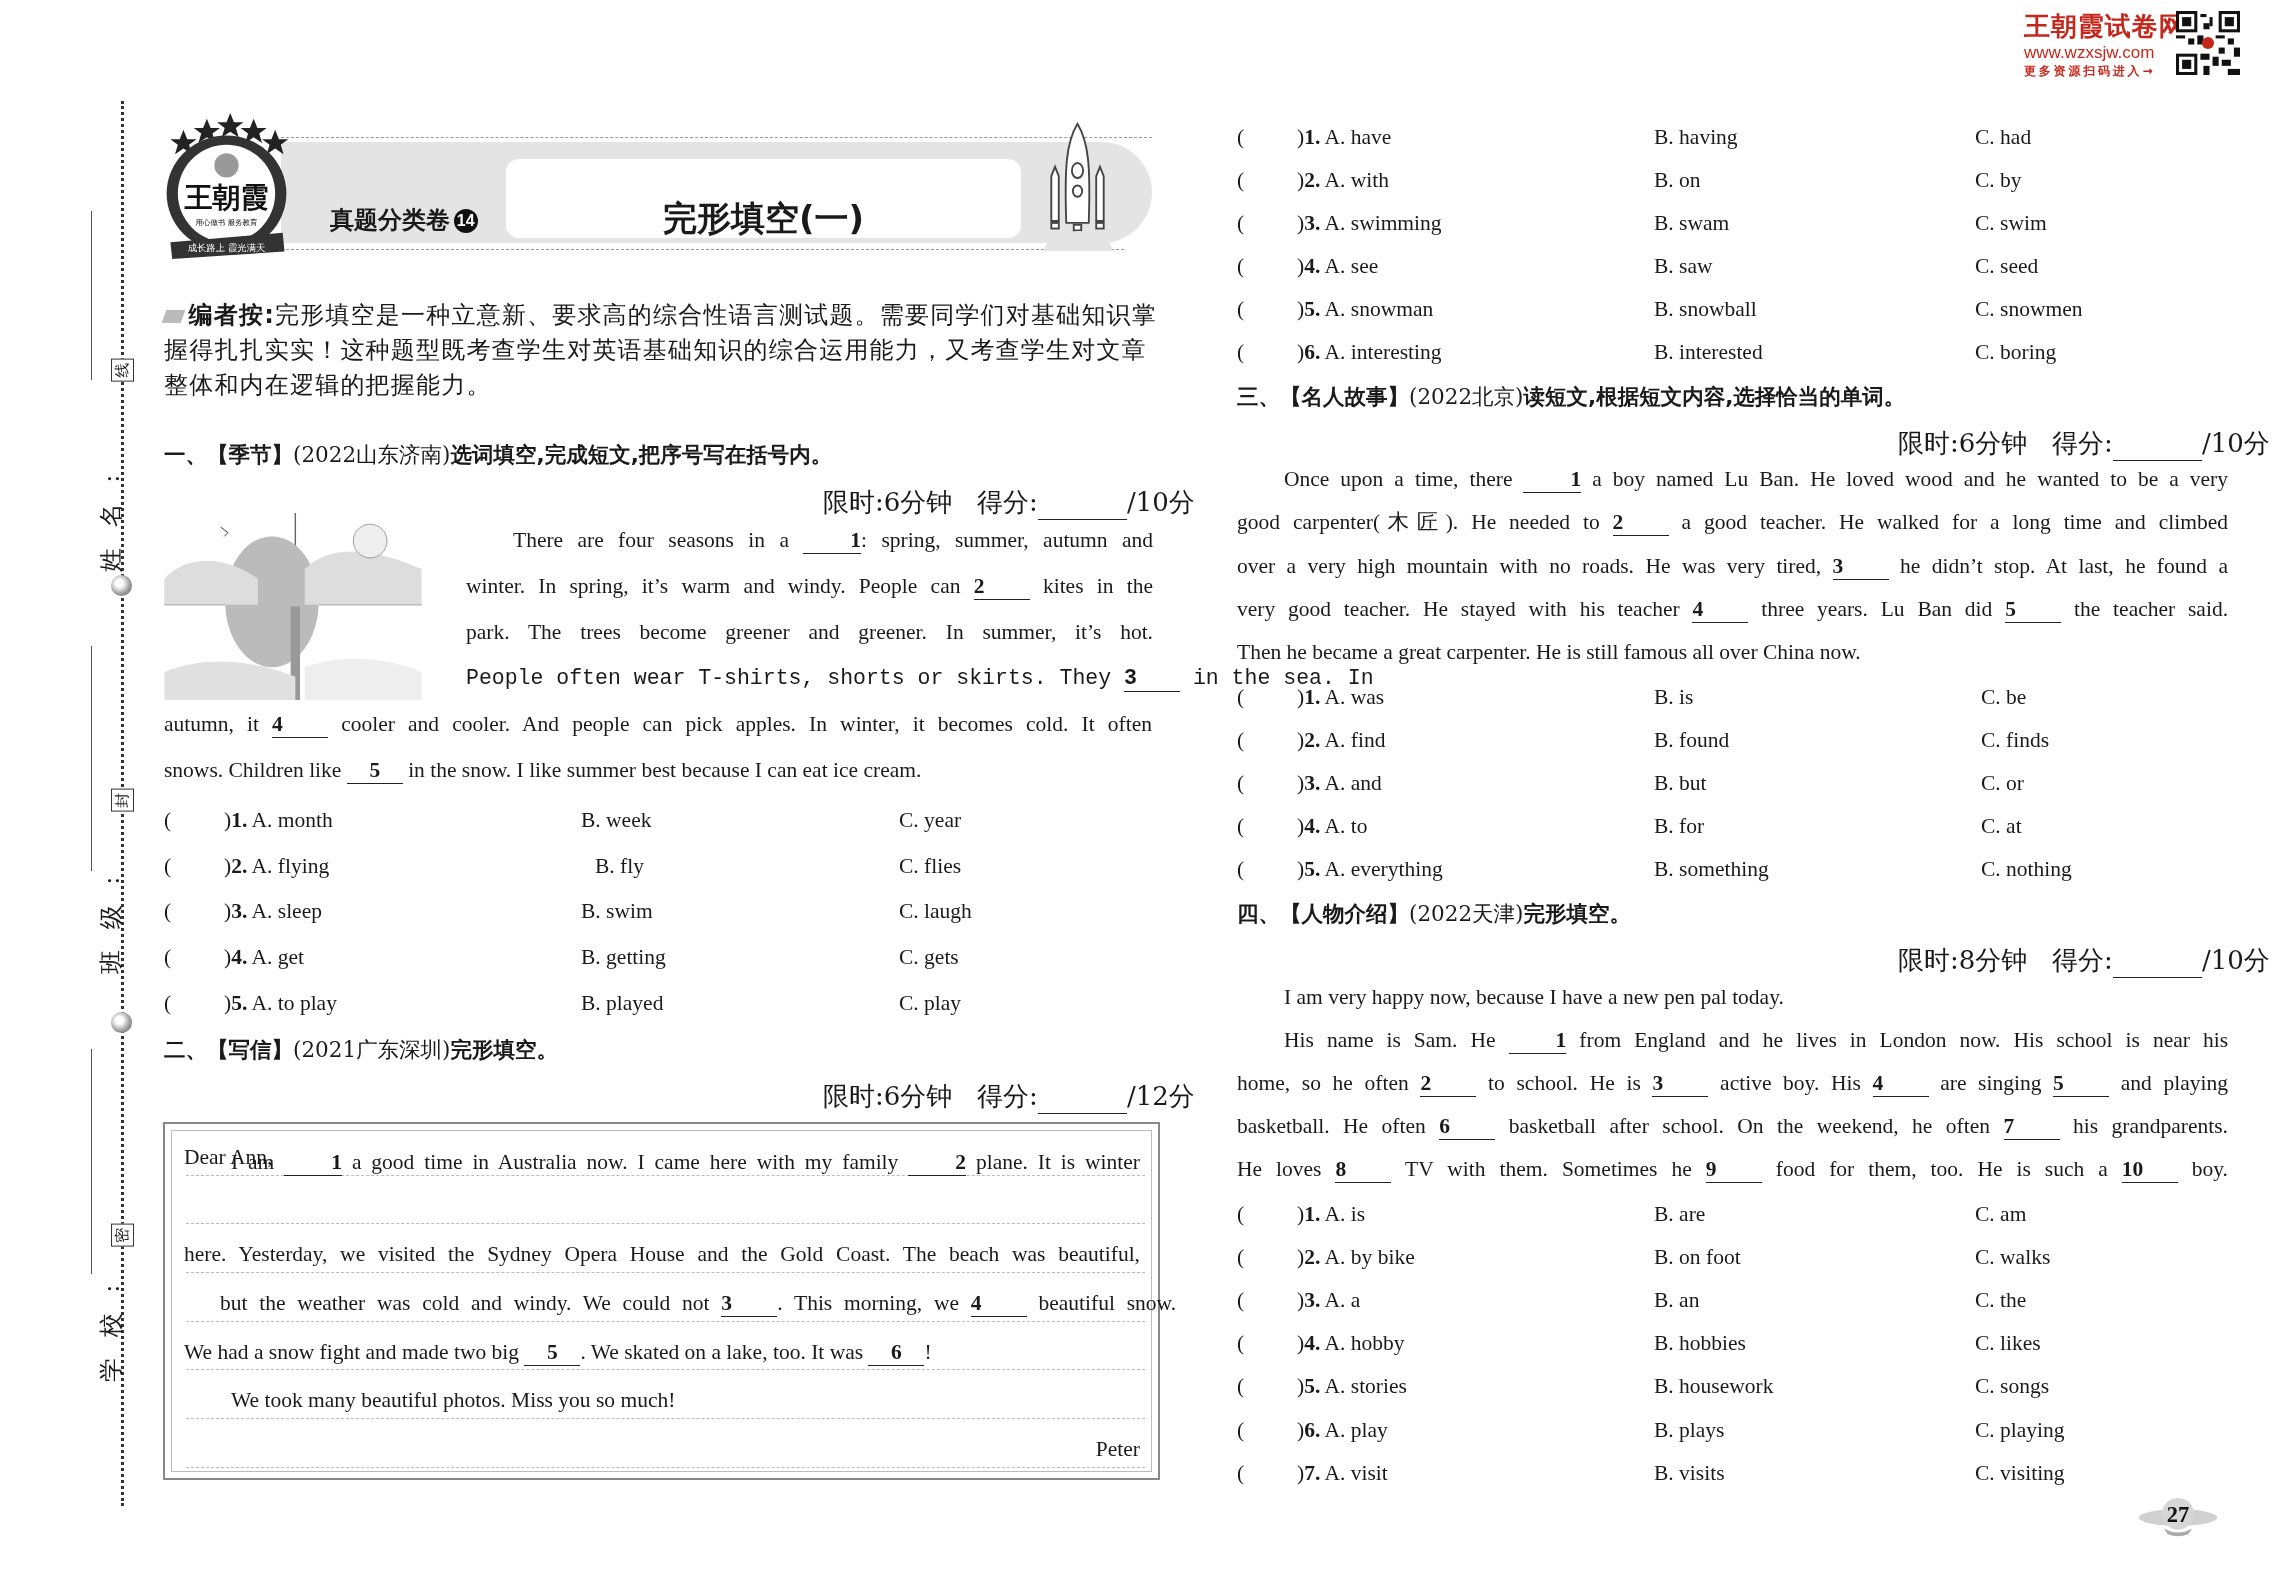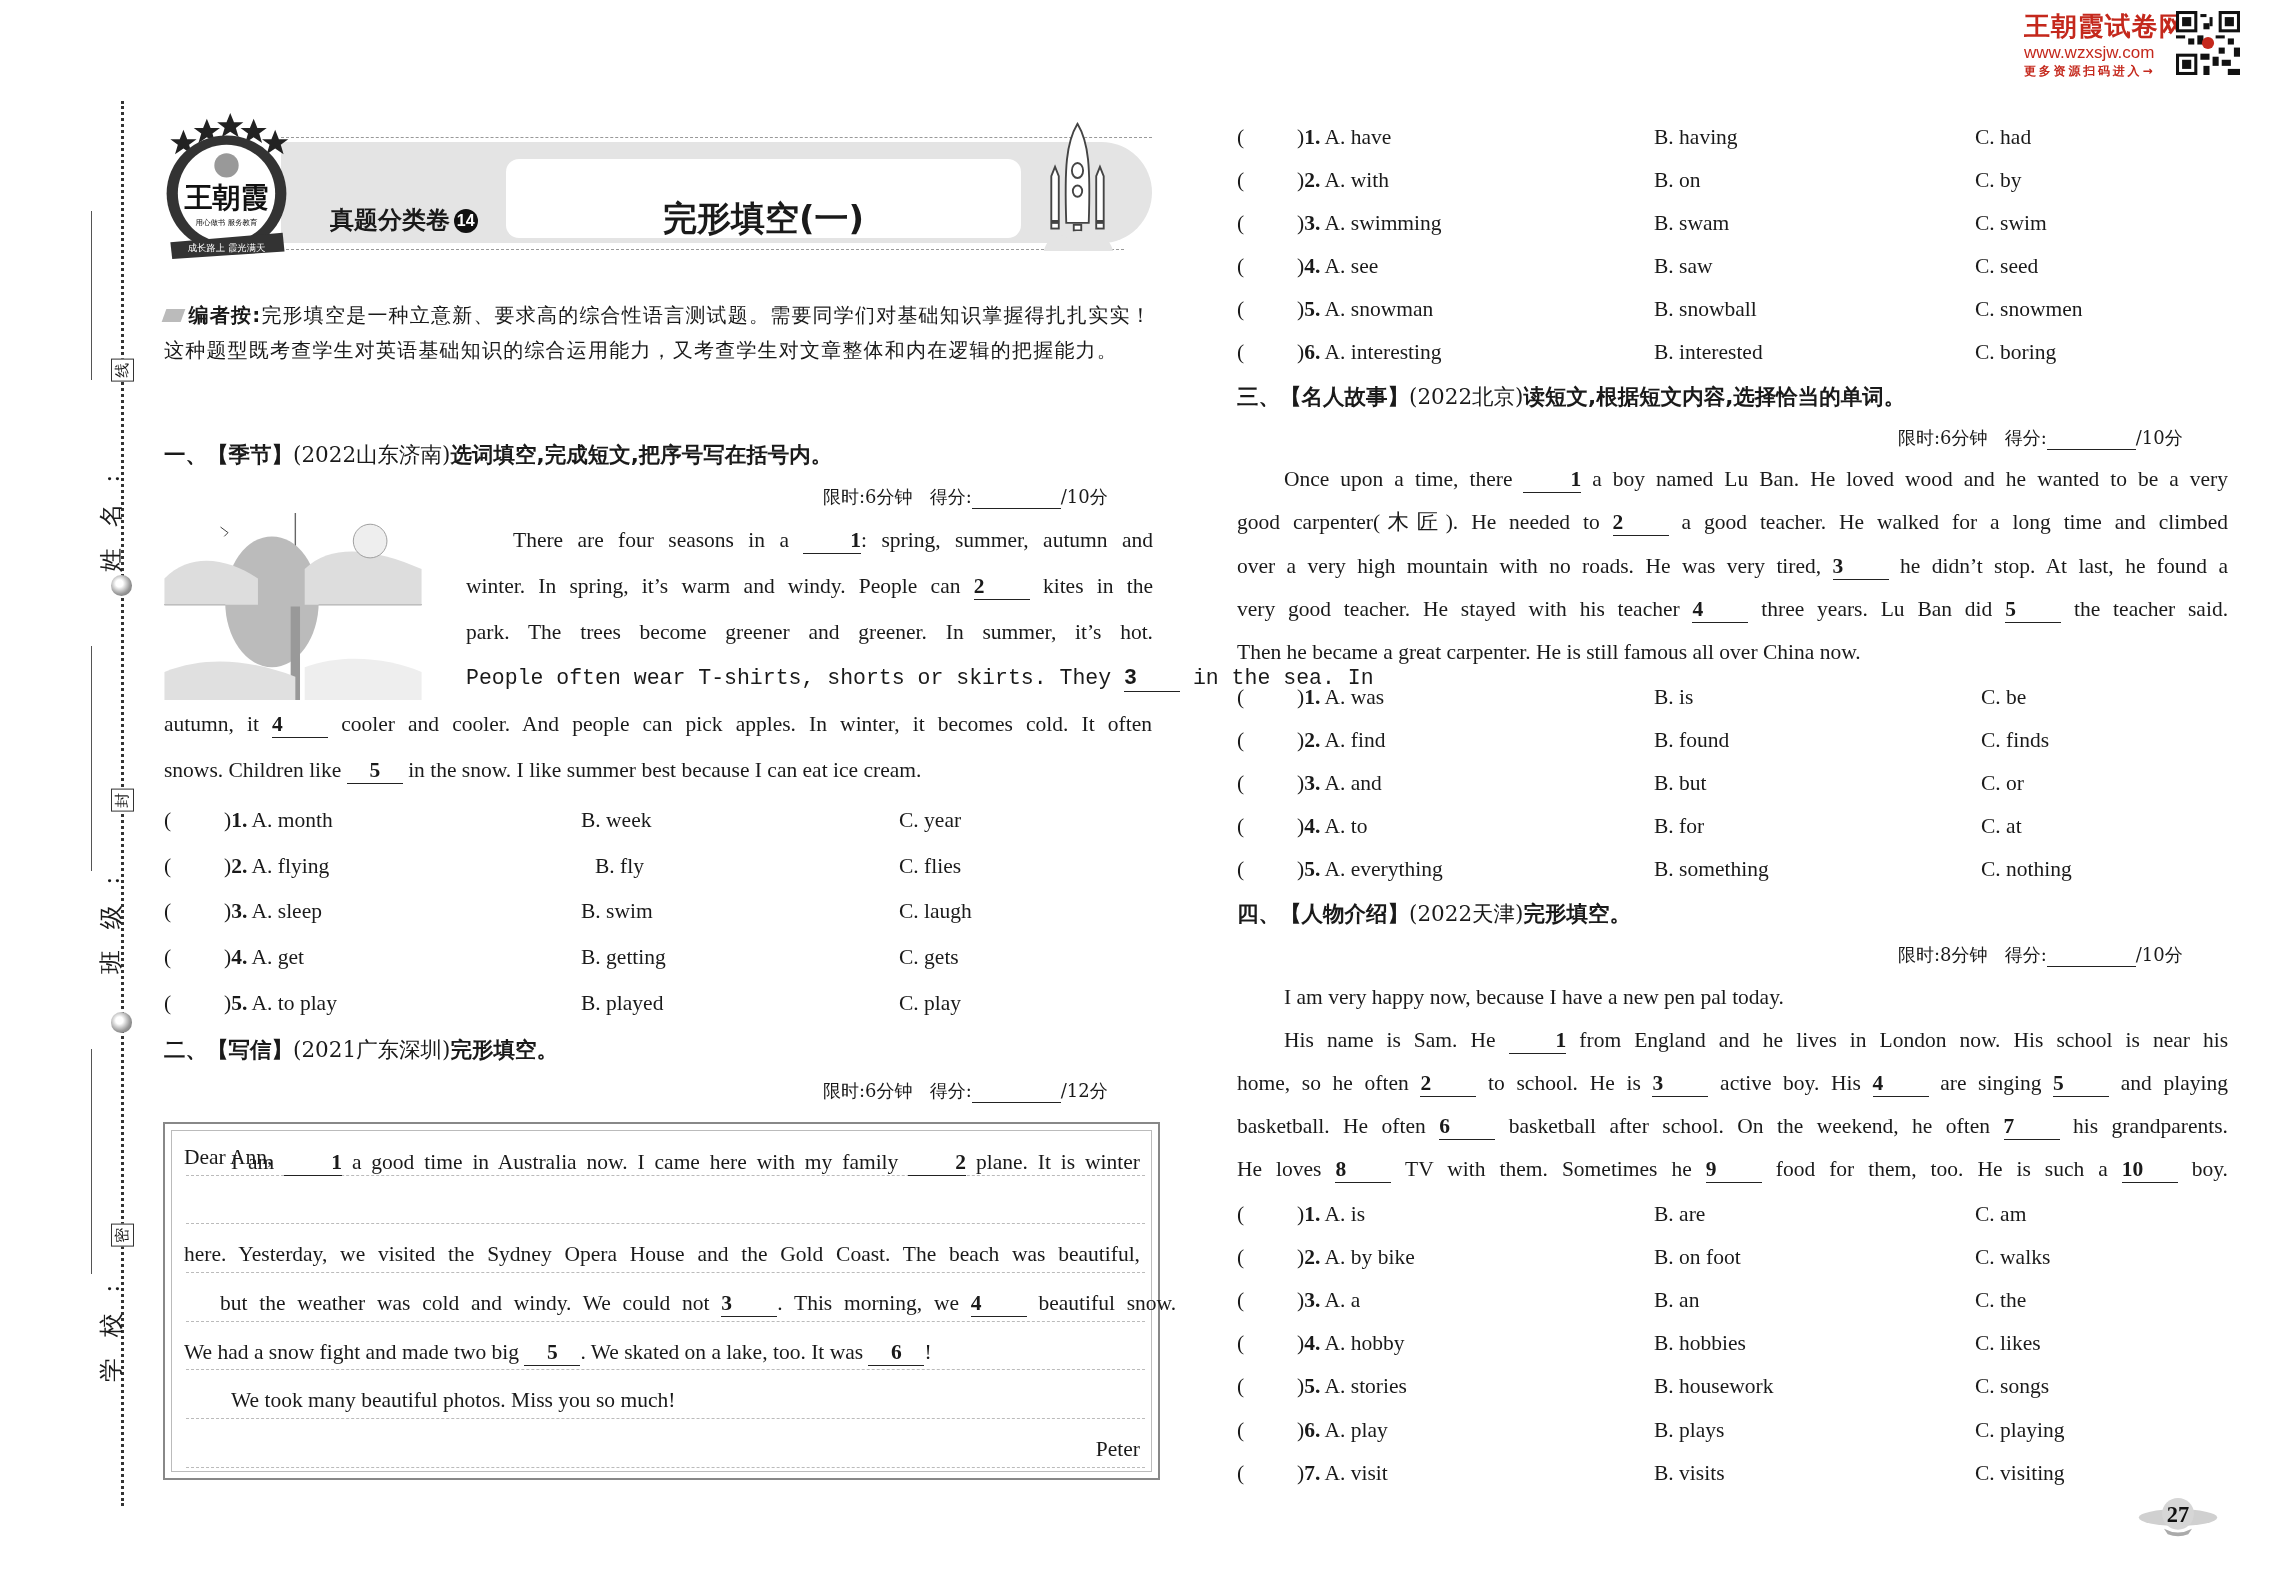--- a/index.html
+++ b/index.html
@@ -28,24 +28,24 @@
 
   
   .brand { position:absolute; left:2024px; top:9.4px; width:272px; height:70px; }
   .brand-name { position:absolute; left:0; top:0; font-size:26px; color:#c4281c; font-family:"DejaVu Sans",sans-serif; font-weight:bold; letter-spacing:0.9px; }
   .brand-url { position:absolute; left:0; top:34px; font-size:17px; color:#c4281c; font-family:"Liberation Sans",sans-serif; }
   .brand-tag { position:absolute; left:0; top:54px; font-size:12px; color:#c4281c; font-family:"DejaVu Sans",sans-serif; font-weight:bold; letter-spacing:2.8px; }
   .qr { position:absolute; left:2176px; top:11.2px; width:64px; height:64px; }
 
   
   .p { position:absolute; font-size:21.5px; line-height:1; white-space:nowrap; }
-  .note { position:absolute; left:164px; font-size:20px; line-height:35px; width:993px; letter-spacing:1.2px; }
+  .note { position:absolute; left:164px; font-size:24px; line-height:35px; width:993px; letter-spacing:1.2px; }
   .sec-title { position:absolute; font-size:21.5px; white-space:nowrap; }
   .sec-title .bold { font-family:"DejaVu Sans",sans-serif; font-weight:bold; }
-  .meta { position:absolute; font-size:18px; white-space:nowrap; }
+  .meta { position:absolute; font-size:26px; white-space:nowrap; }
   .meta .blank { display:inline-block; width:89px; border-bottom:1.9px solid #222; height:17px; vertical-align:bottom; }
   .just { text-align:justify; text-align-last:justify; }
   .b { display:inline-block; min-width:56px; border-bottom:1.9px solid #222; text-align:center; font-weight:bold; line-height:1; padding-bottom:1.9px; }
 
   .opt-row { position:absolute; font-size:21.5px; white-space:nowrap; }
   .opt-row .paren { position:absolute; left:0; }
   .opt-row .num { position:absolute; left:60px; }
   .opt-row .num b { font-weight:bold; }
   .opt-row .ob { position:absolute; }
   .opt-row .oc { position:absolute; }

